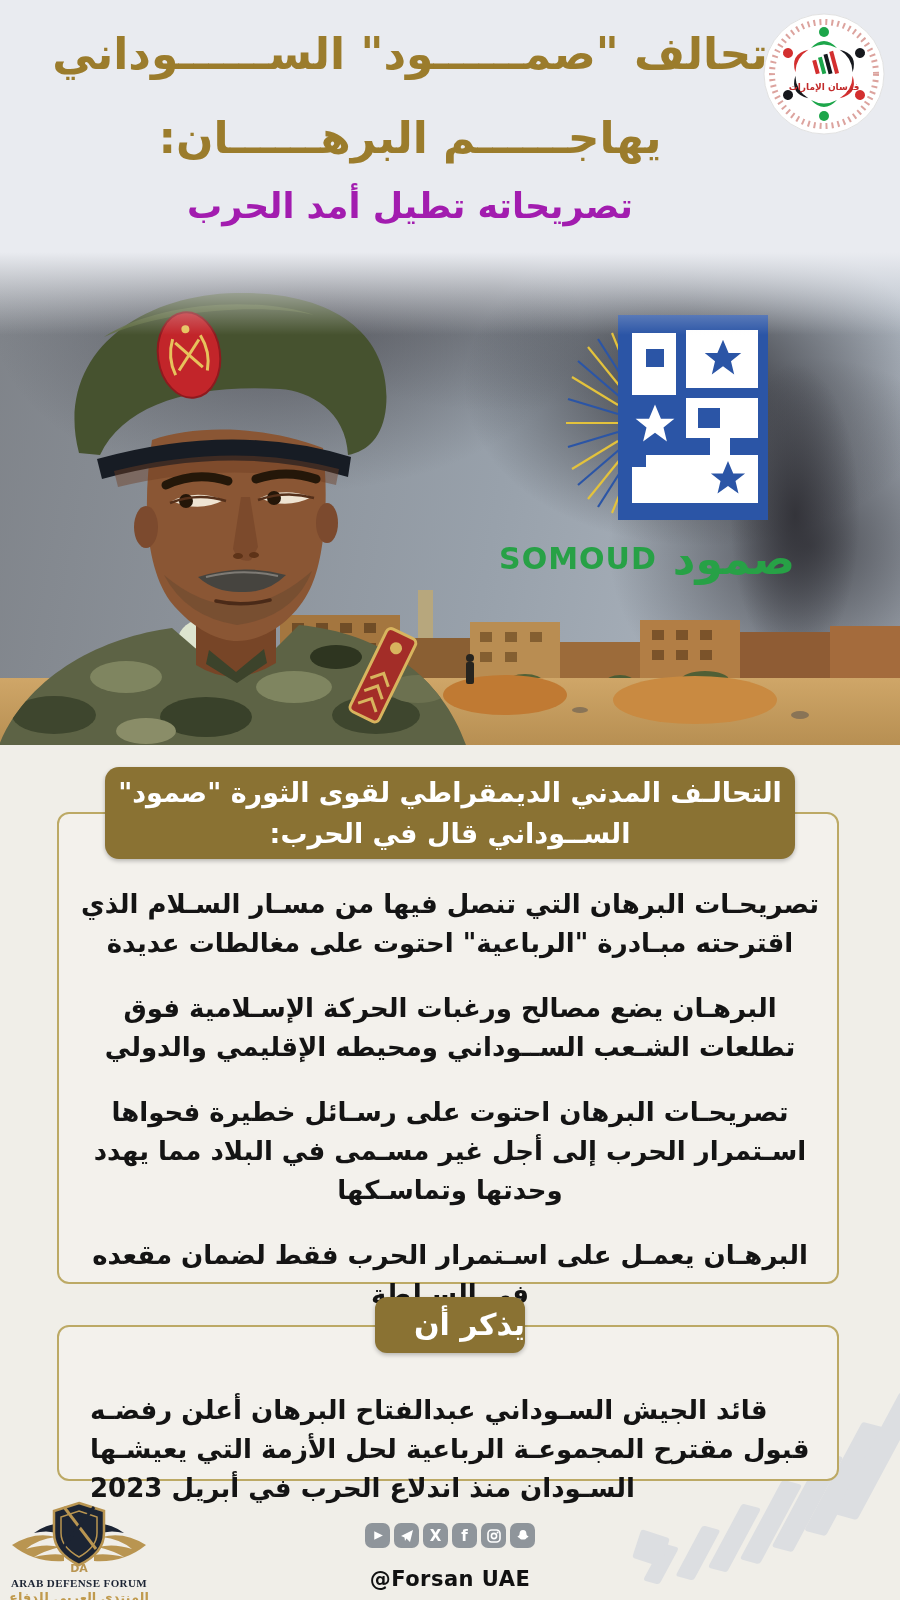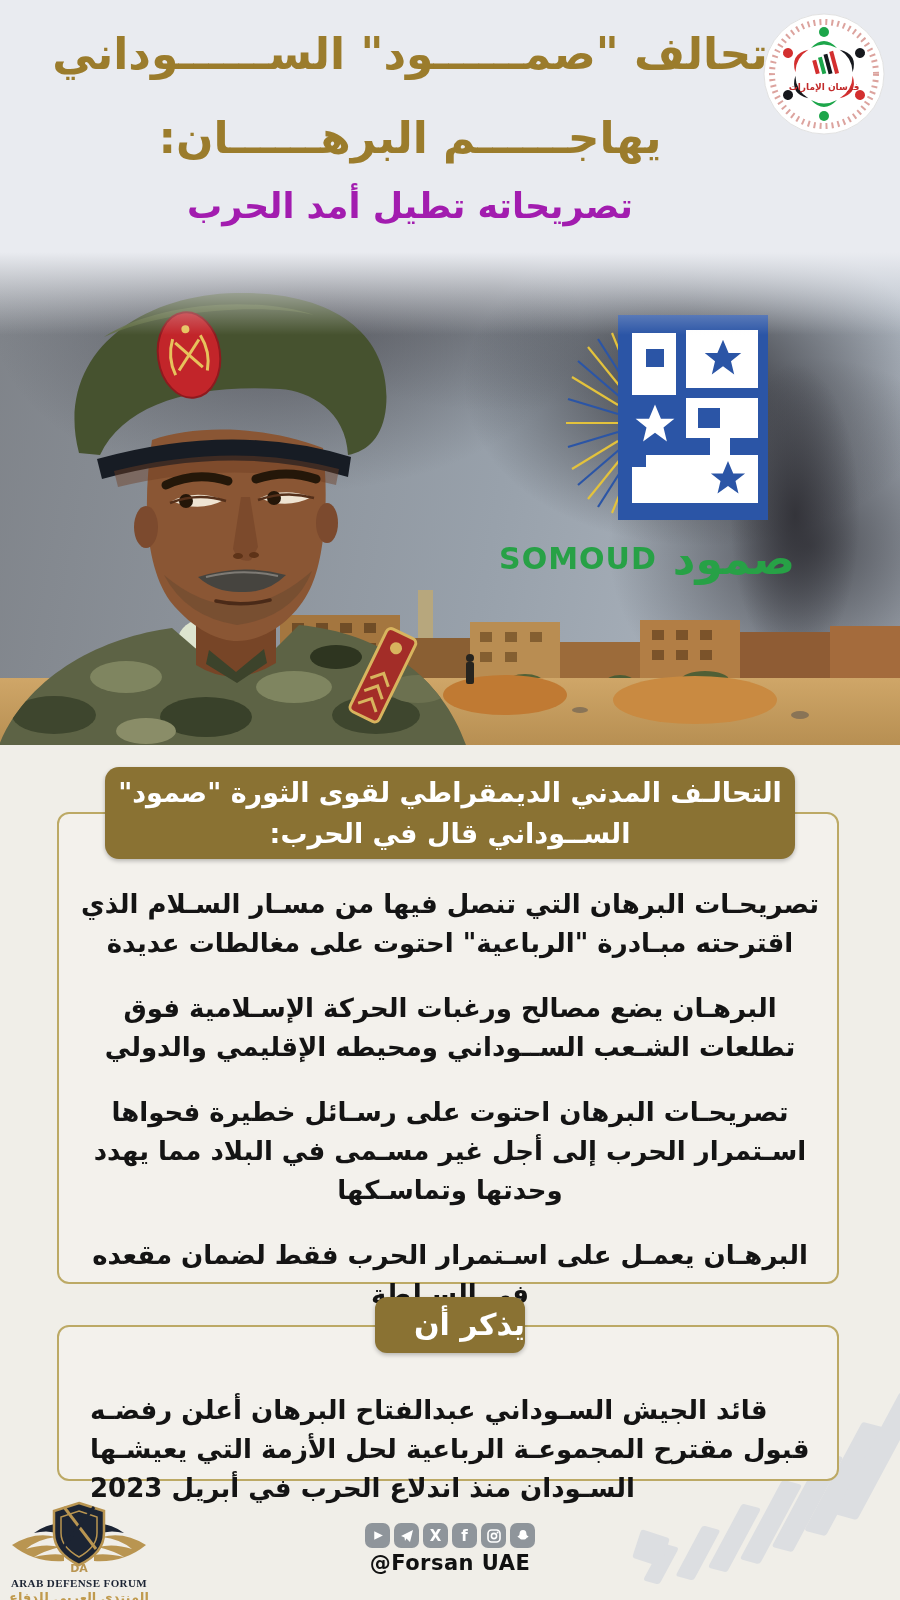--- a/index.html
+++ b/index.html
@@ -54,21 +54,21 @@
       color:#141414;font-weight:bold;font-size:26px;line-height:1.5;z-index:4;margin-top:38px;}
   
   .adf-logo{position:absolute;left:4px;top:752px;width:150px;text-align:center;}
   .adf-name{font-family:Liberation Serif, serif;font-weight:bold;font-size:11px;color:#1c2433;
       letter-spacing:.4px;margin-top:-2px;}
   .adf-ar{direction:rtl;font-size:13px;color:#c09a4d;font-weight:bold;margin-top:1px;}
   .social{position:absolute;left:330px;top:778px;width:240px;text-align:center;}
   .social-row{display:flex;justify-content:center;gap:4px;}
   .sicon{width:25px;height:25px;border-radius:7px;background:#8f959b;display:flex;
       align-items:center;justify-content:center;color:#fff;font-weight:bold;font-size:15px;}
-  .handle{font-size:21px;font-weight:bold;color:#111;margin-top:3px;letter-spacing:.5px;}
+  .handle{font-size:21px;font-weight:bold;color:#111;margin-top:19px;letter-spacing:.5px;}
   
   .wm{position:absolute;background:#dcdee1;transform:skewX(-16deg) rotate(14deg);border-radius:3px;}
 </style>
 </head>
 <body>
 
 <div class="canvas">
 
   <div class="top-band"></div>
   <div class="headline l1">تحالف "صمــــــود" الســــــوداني</div>

